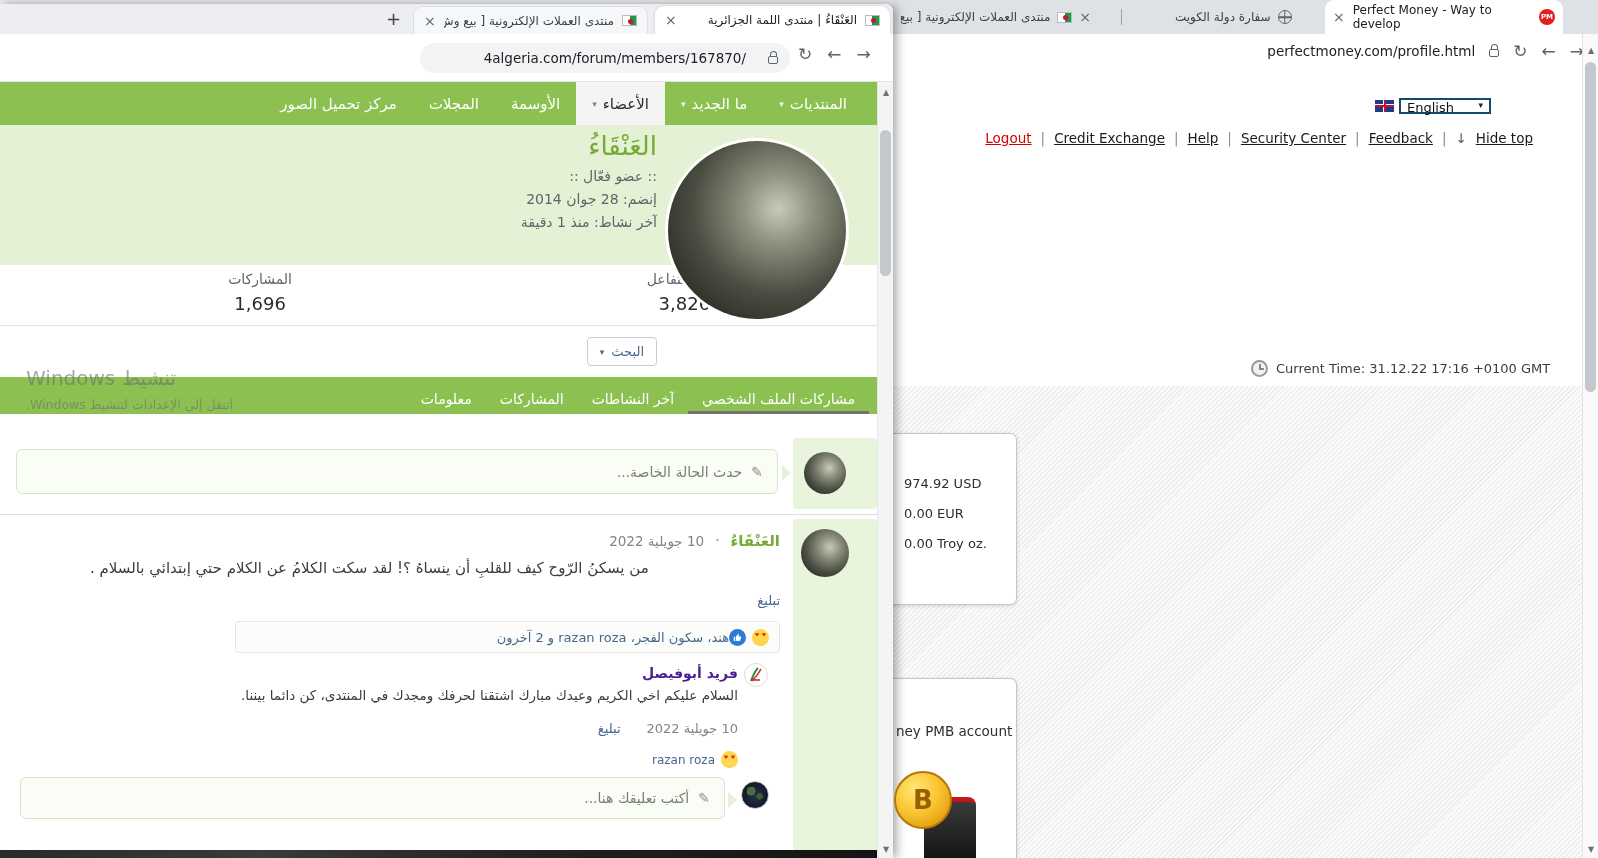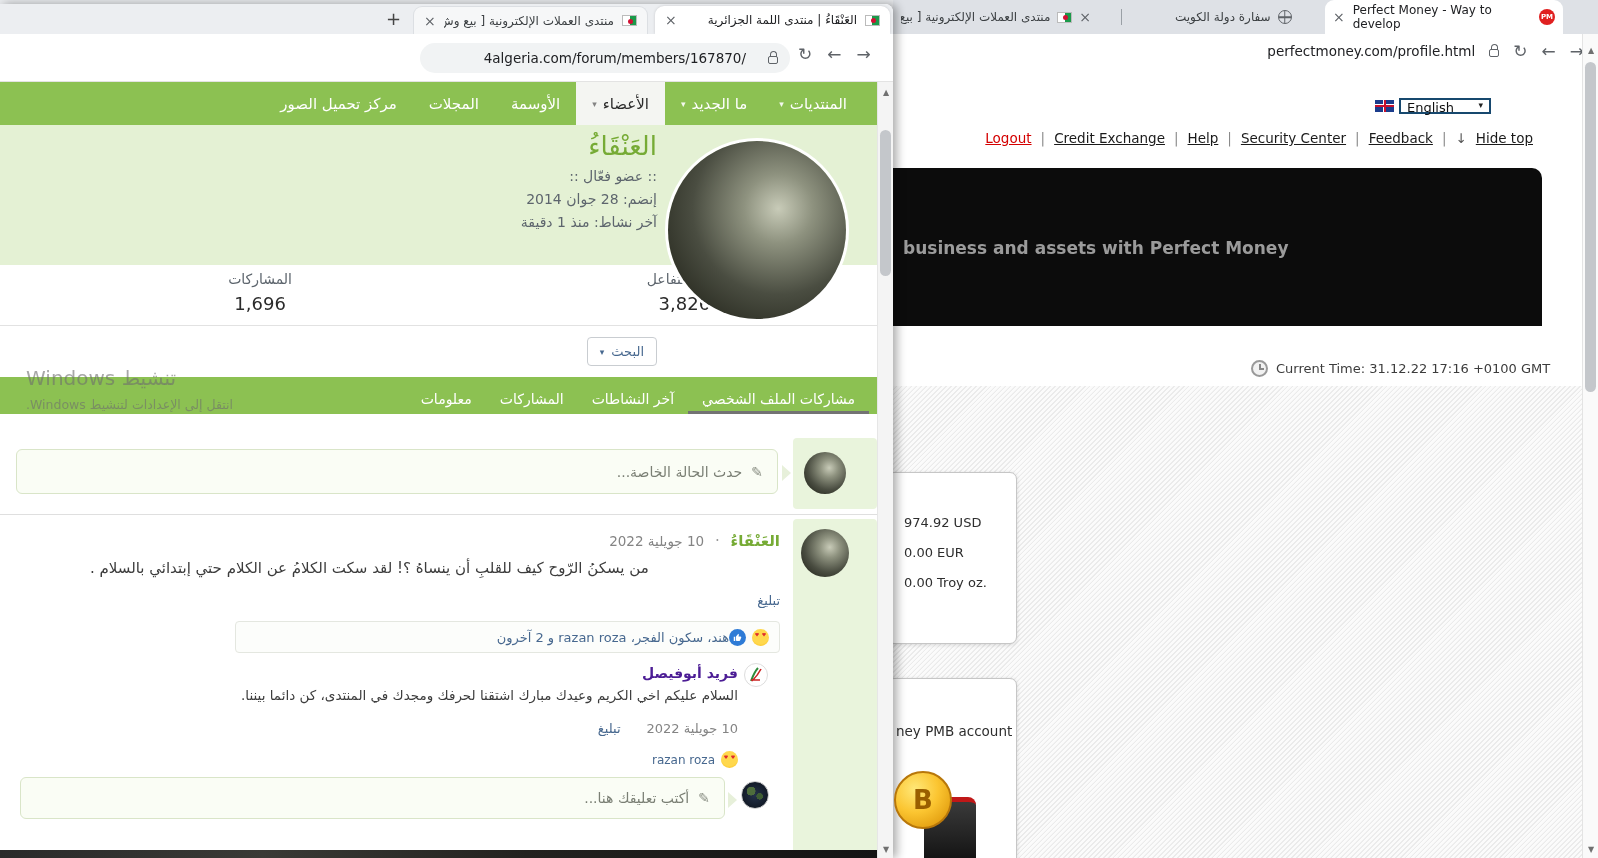--- a/index.html
+++ b/index.html
@@ -43,21 +43,21 @@
   #pm-bluebar { position:absolute; left:-22px; top:258px; width:671px; height:26px; background:#1566ad; border-radius:0 0 8px 8px; display:flex; align-items:center; }
   #pm-bluebar span { color:#fff; font-size:12px; font-weight:bold; padding-left:24px; }
   #pm-time { position:absolute; left:358px; top:292px; display:flex; align-items:center; gap:8px; color:#3c3c3c; font-size:13px; }
   .clock-ico { width:17px; height:17px; border-radius:50%; border:2px solid #9a9a9a; position:relative; background:#f2f2f2; }
   .clock-ico:before { content:""; position:absolute; left:6px; top:2px; width:1.5px; height:6px; background:#888; }
   .clock-ico:after { content:""; position:absolute; left:6px; top:6px; width:5px; height:1.5px; background:#888; }
 
   #pm-striped { position:absolute; left:0; top:318px; width:689px; height:472px;
     background:repeating-linear-gradient(135deg,#fbfbfb 0px,#fbfbfb 2px,#ebebeb 2.5px,#ebebeb 3.5px); }
   .pm-card { position:absolute; left:-6px; width:130px; background:#fff; border:1px solid #c6c6c6; border-radius:7px; box-shadow:0 1px 4px rgba(0,0,0,.14); }
-  #pm-card-balances { top:47px; height:172px;margin-top:39px; }
+  #pm-card-balances { top:47px; height:172px; }
   .balance-line { position:absolute; left:16px; font-size:13px; color:#2e2e2e; }
   #pm-card-pmb { top:292px; height:188px; }
   #pmb-label { position:absolute; left:8px; top:44px; font-size:13.5px; color:#2e2e2e; }
   #pmb-coin { position:absolute; left:6px; top:92px; width:58px; height:58px; border-radius:50%;
     background:radial-gradient(circle at 35% 30%, #ffe878 0%, #fbc531 45%, #d78c00 100%);
     border:2px solid #b8770a; color:#9a5f00; font-weight:bold; font-size:26px; display:flex; align-items:center; justify-content:center; z-index:2; }
   #pmb-wallet { position:absolute; left:36px; top:118px; width:52px; height:62px; border-radius:8px 8px 0 0;
     background:linear-gradient(180deg,#3a3a3a,#141414); border-top:5px solid #c01818; z-index:1; }
 
   .v-scroll { position:absolute; top:0; width:16px; height:100%; background:#fafafa; border-left:1px solid #e4e4e4; }
@@ -210,23 +210,20 @@
         <a>Help</a>
         <span class="sep">|</span>
         <a>Security Center</a>
         <span class="sep">|</span>
         <a>Feedback</a>
         <span class="sep">|</span>
         <span style="color:#555;">↓</span>
         <a>Hide top</a>
       </div>
 
-      <div id="pm-banner">
-        <div id="pm-banner-text">business and assets with Perfect Money</div>
-      </div>
 
       <div id="pm-time">
         <span class="clock-ico"></span>
         <span>Current Time: 31.12.22 17:16 +0100 GMT</span>
       </div>
 
       <div id="pm-striped">
         <div class="pm-card" id="pm-card-balances">
           <div class="balance-line" style="top:42px;">974.92 USD</div>
           <div class="balance-line" style="top:72px;">0.00 EUR</div>

